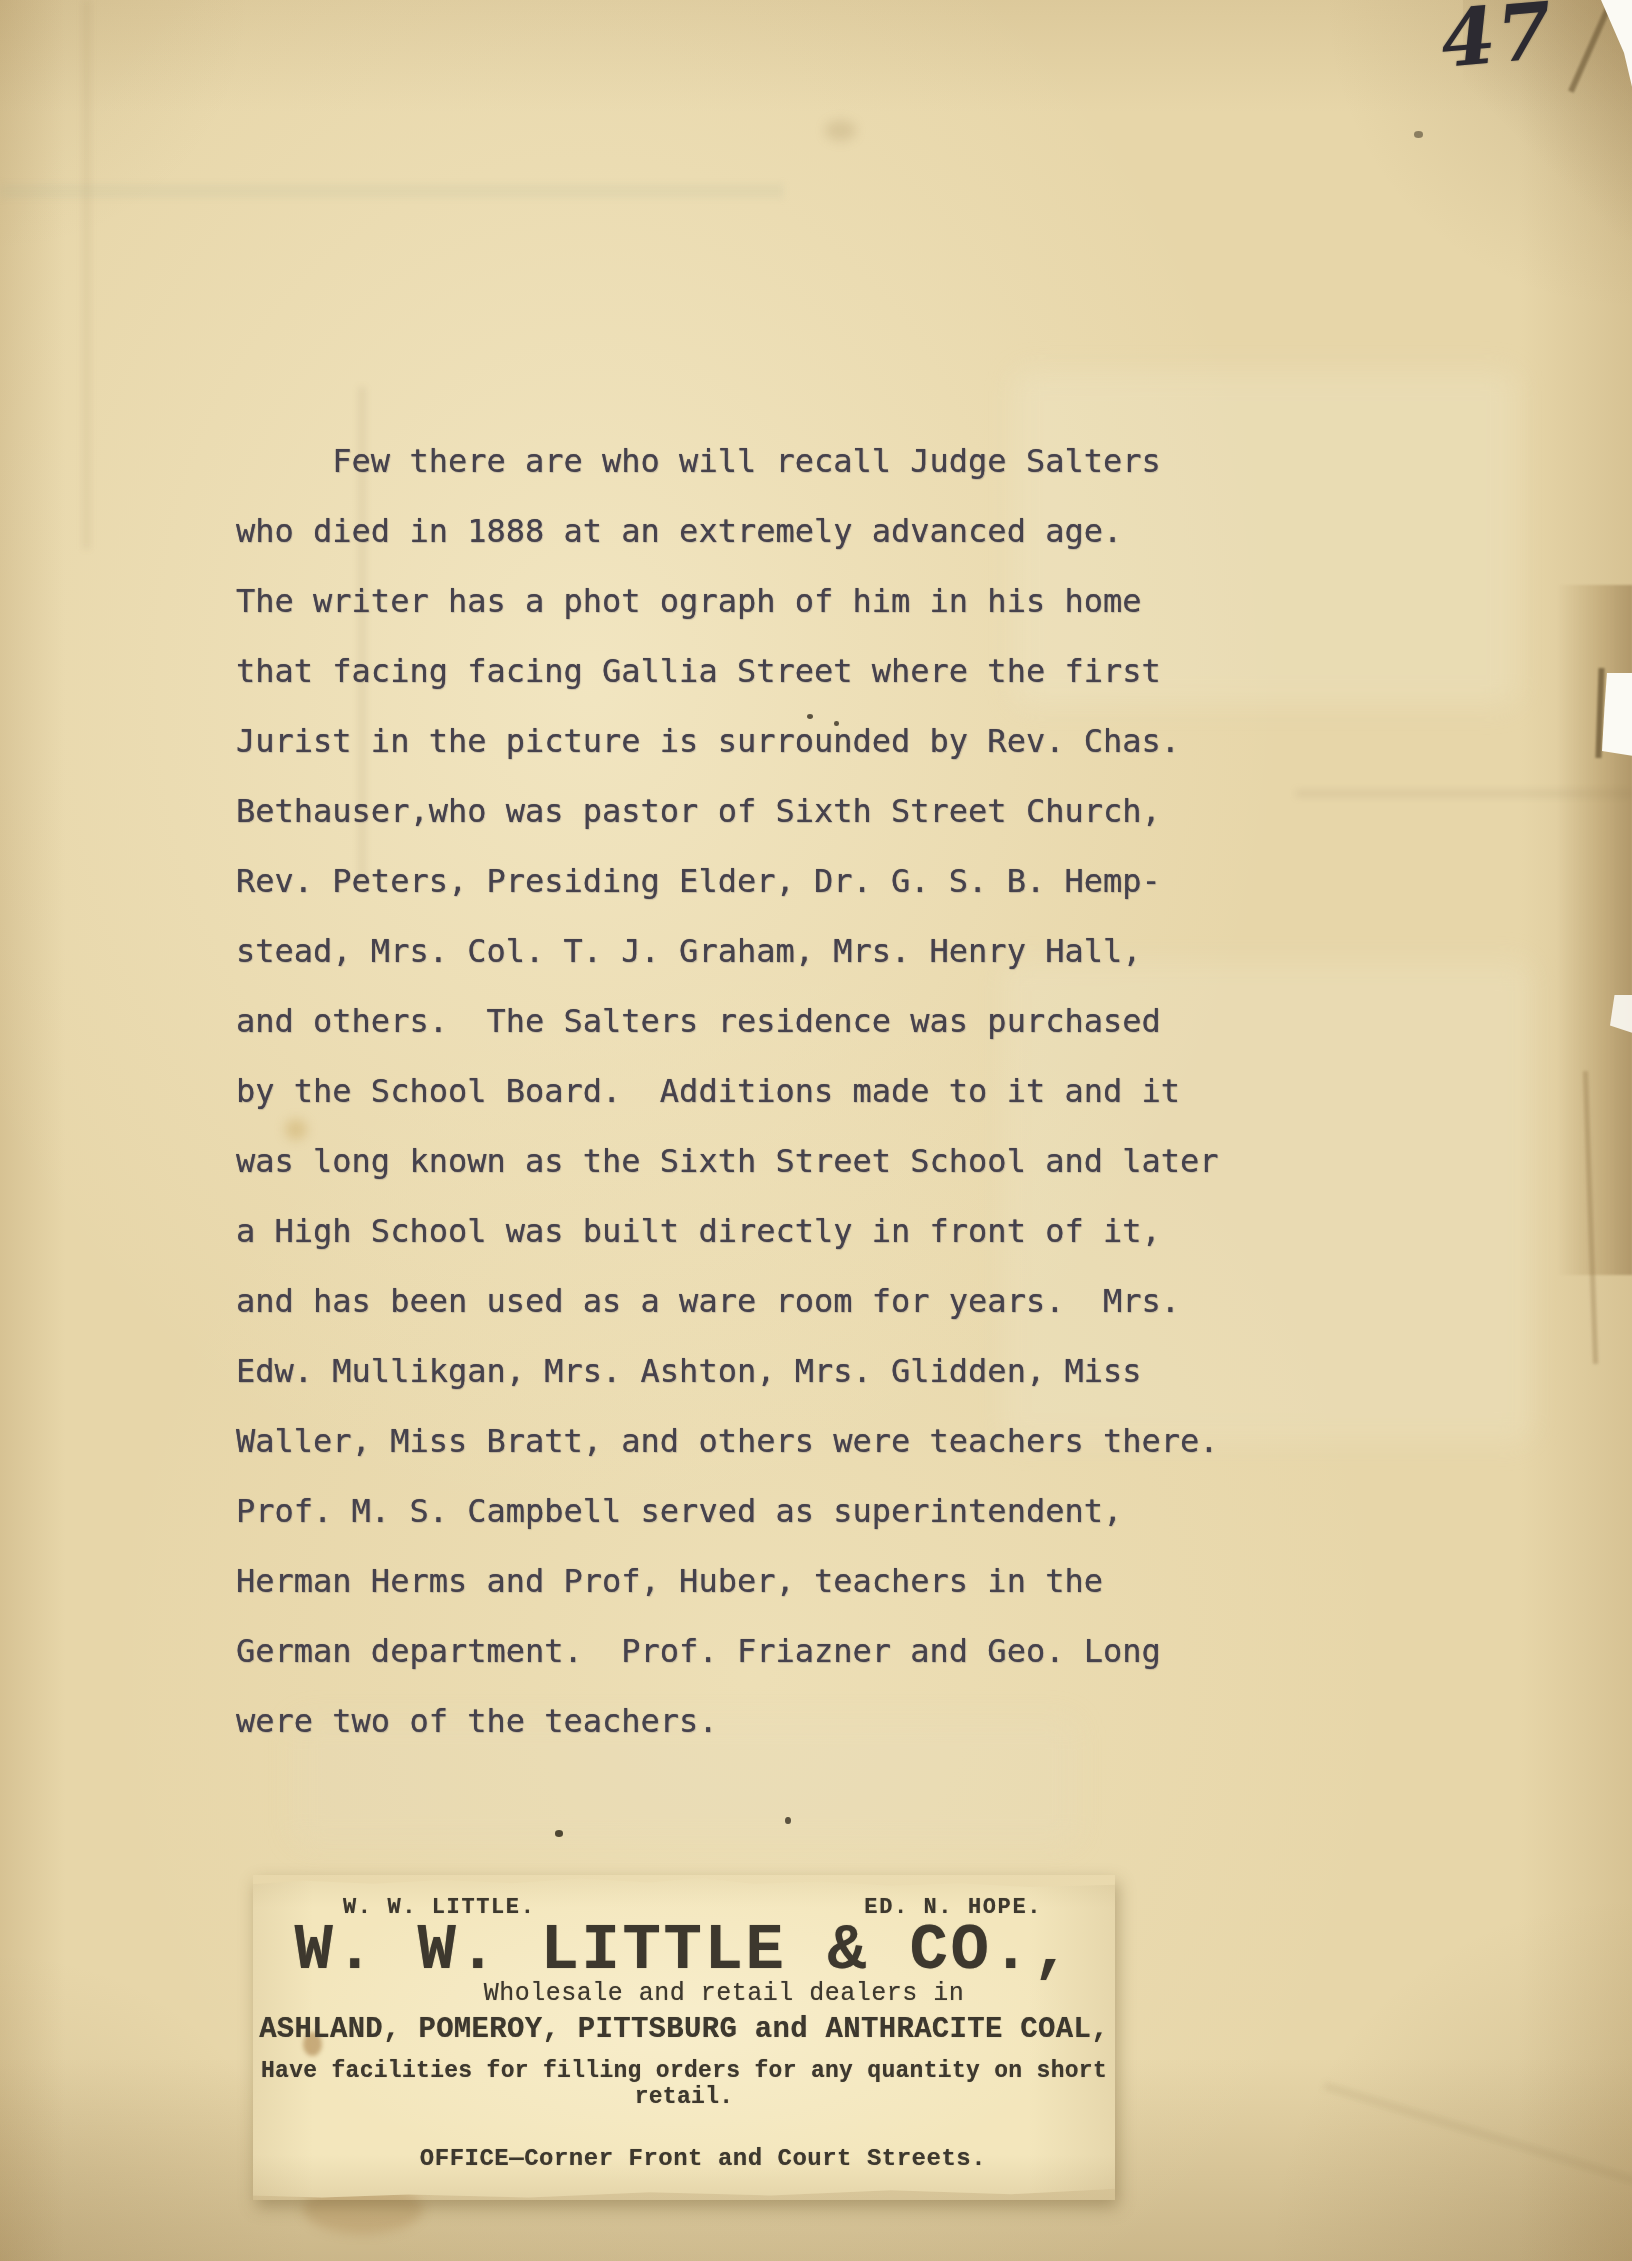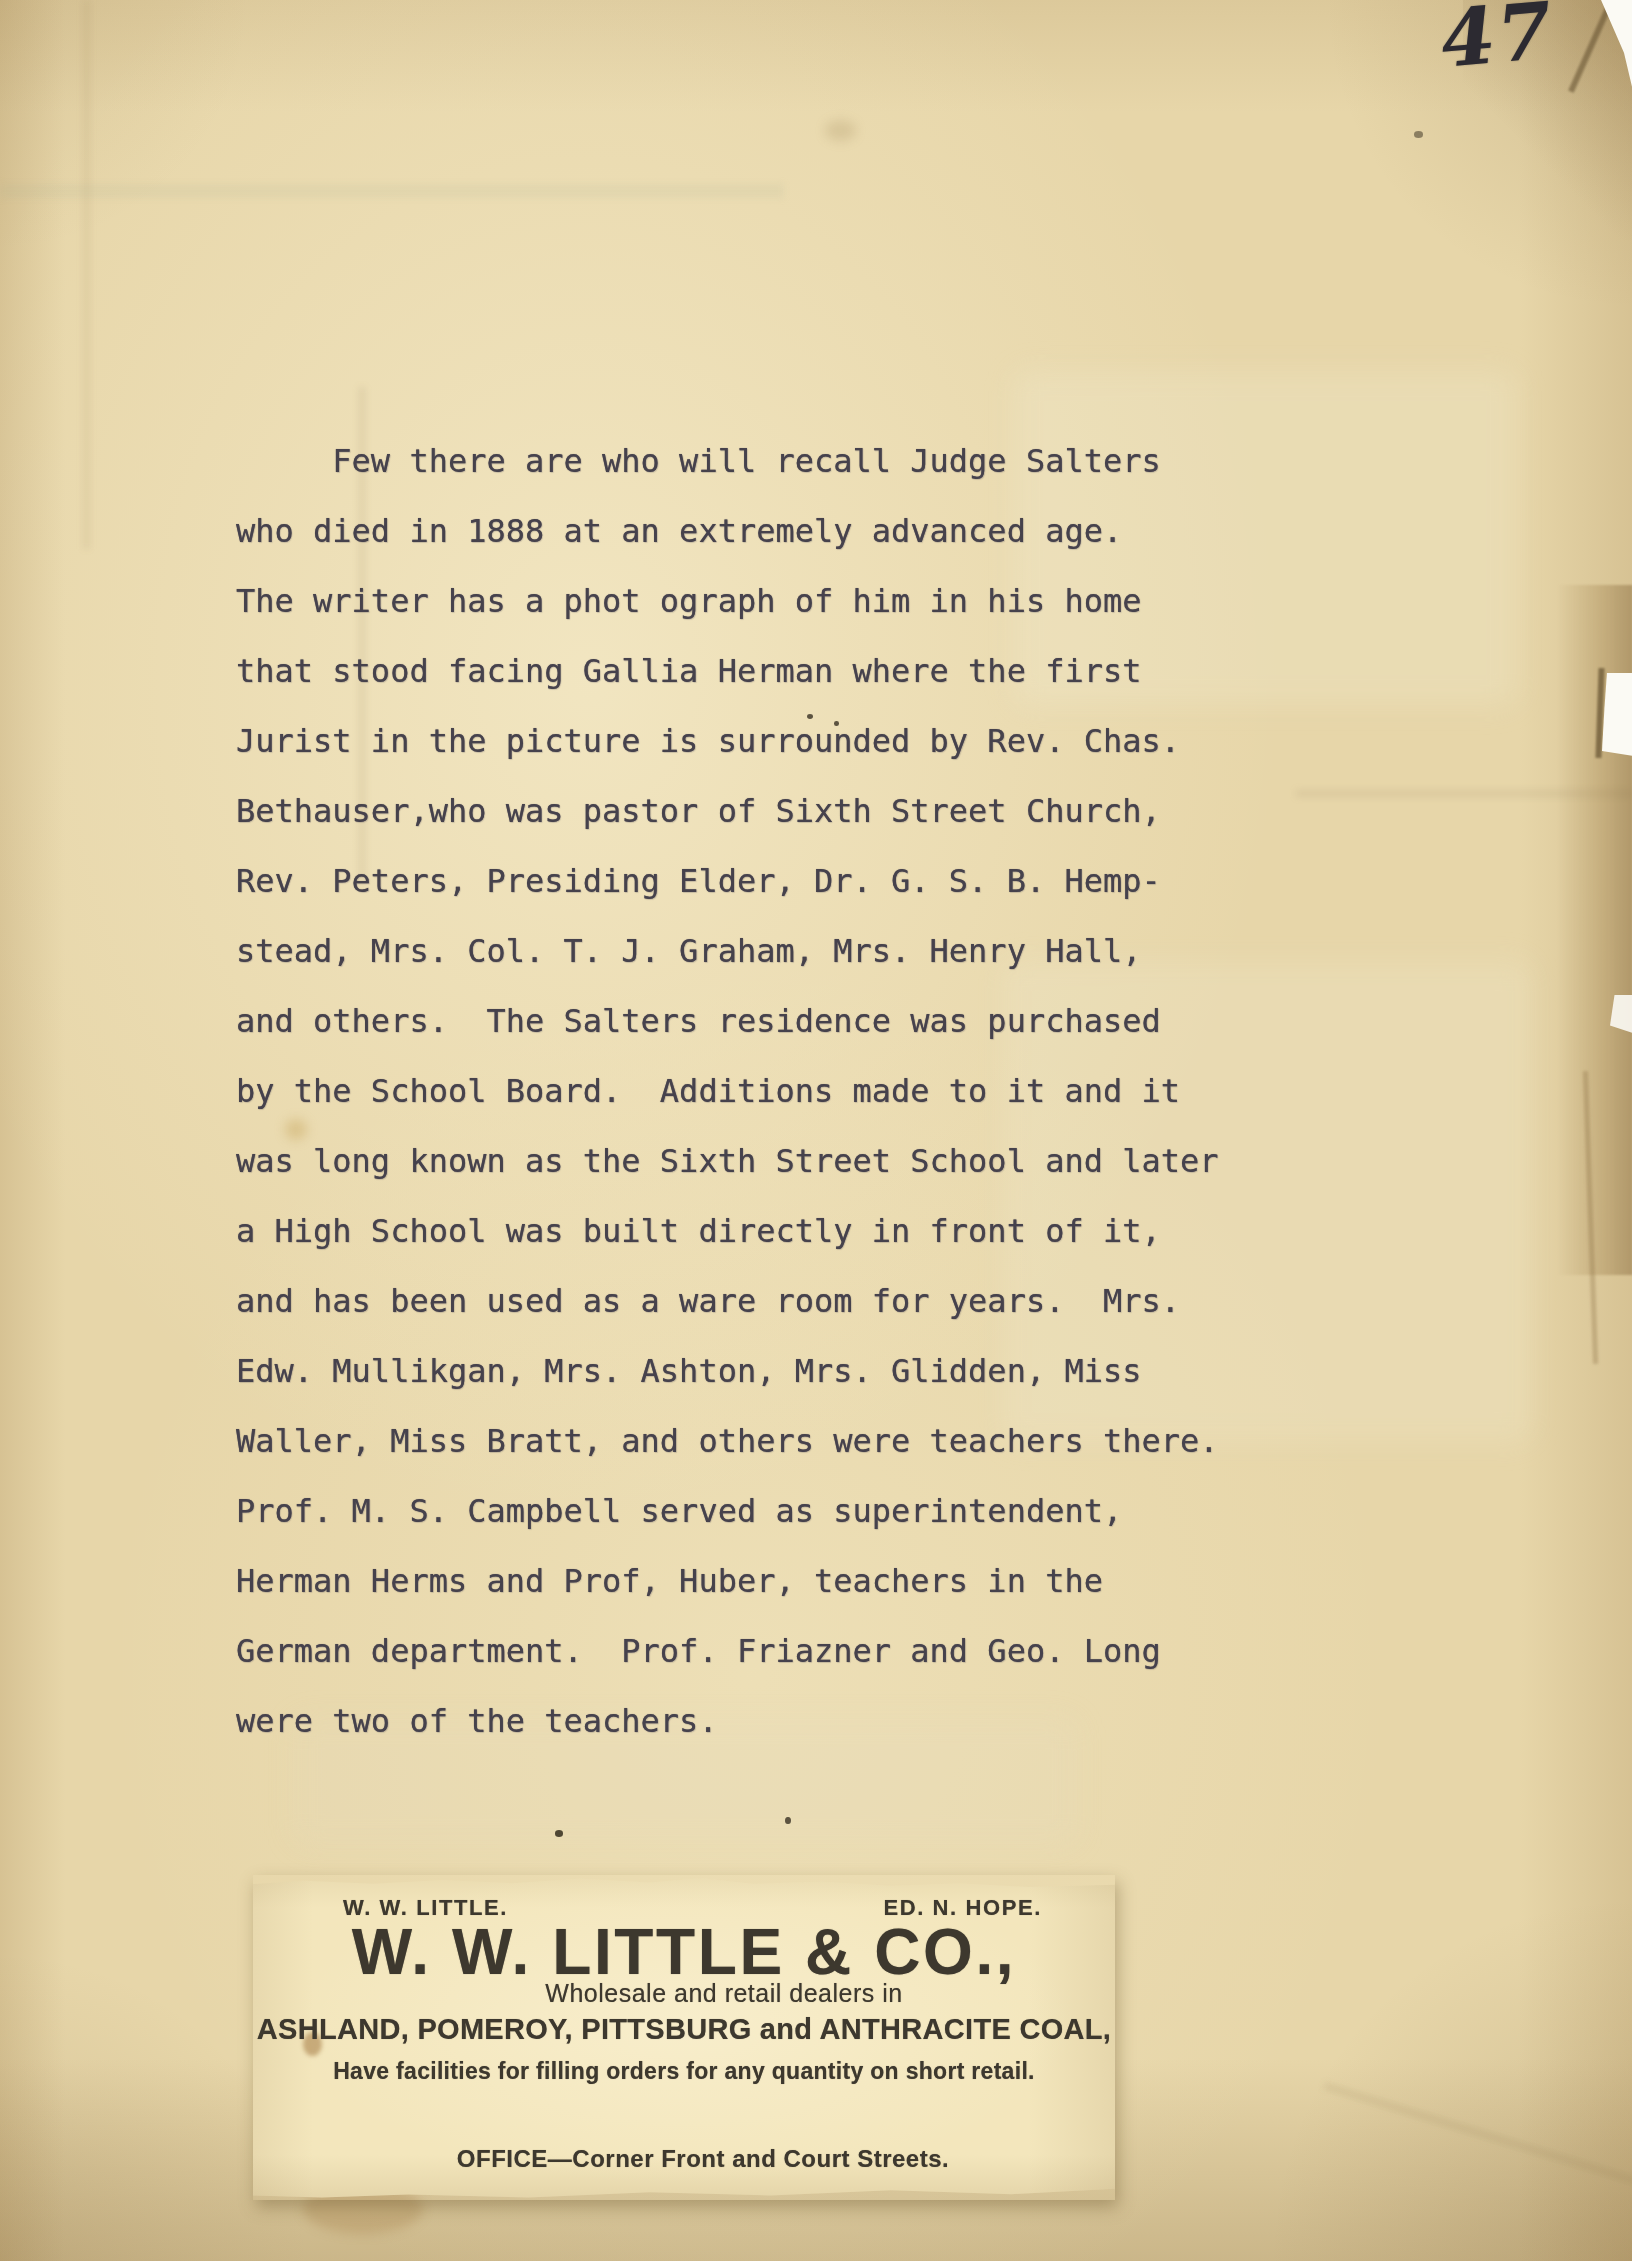--- a/index.html
+++ b/index.html
@@ -78,21 +78,21 @@
   
   .clipping{position:absolute;left:253px;top:1875px;width:862px;height:325px;
     background-color:#f3e6bc;
     background-image:
       radial-gradient(ellipse 522px 219px at 50% 45%, rgba(252,244,216,0.55), rgba(252,244,216,0) 75%),
       linear-gradient(90deg, rgba(150,120,70,0.12), rgba(150,120,70,0) 7%, rgba(150,120,70,0) 90%, rgba(150,120,70,0.14)),
       linear-gradient(180deg, rgba(150,120,70,0.10), rgba(150,120,70,0) 10%, rgba(150,120,70,0) 86%, rgba(150,120,70,0.16));
     clip-path:polygon(0 2.8%,6% 1.8%,14% 2.7%,22% 1.5%,30% 2.5%,38% 1.1%,46% 2.3%,52% 0.9%,58% 2.7%,66% 2.0%,74% 3.3%,82% 2.5%,90% 3.7%,100% 3.0%,
                       100% 96.5%,88% 98.2%,74% 97.0%,60% 98.6%,46% 97.6%,32% 99.2%,18% 98.3%,8% 99.2%,0 98.6%);
     color:#3d382e;text-align:center;
-    font-family:Liberation Sans, sans-serif;}
+    font-family:Liberation Mono, monospace;}
   .clip-shadow{position:absolute;left:253px;top:1875px;width:862px;height:325px;
     box-shadow:3.1px 7.3px 15.7px rgba(90,68,30,0.35);z-index:-0;}
   .clip-line{position:absolute;left:0;width:100%;
     text-shadow:0 0 0.8px rgba(61,56,46,0.6);}
   .partners{top:20px;display:flex;justify-content:space-between;
     padding:0 73px 0 90px;box-sizing:border-box;
     font-size:22px;letter-spacing:1.6px;font-weight:bold;}
   .headline{top:40px;font-size:64px;letter-spacing:2.6px;font-weight:bold;
     text-shadow:0 0 1px rgba(61,56,46,0.55);}
   .dealers{top:104px;font-size:25px;letter-spacing:0.5px;margin-left:40px;}
@@ -135,21 +135,21 @@
   <div class="tear tear-notch-a"></div>
   <div class="tear tear-notch-b"></div>
   <div class="flap-fold-line"></div>
 
   <div class="pagenum">47</div>
 
   <div class="typed">
     <div class="tline">     Few there are who will recall Judge Salters</div>
     <div class="tline">who died in 1888 at an extremely advanced age.</div>
     <div class="tline">The writer has a phot ograph of him in his home</div>
-    <div class="tline">that stood facing Gallia Herman where the first</div>
+    <div class="tline">that facing facing Gallia Street where the first</div>
     <div class="tline">Jurist in the picture is surrounded by Rev. Chas.</div>
     <div class="tline">Bethauser,who was pastor of Sixth Street Church,</div>
     <div class="tline">Rev. Peters, Presiding Elder, Dr. G. S. B. Hemp-</div>
     <div class="tline">stead, Mrs. Col. T. J. Graham, Mrs. Henry Hall,</div>
     <div class="tline">and others.  The Salters residence was purchased</div>
     <div class="tline">by the School Board.  Additions made to it and it</div>
     <div class="tline">was long known as the Sixth Street School and later</div>
     <div class="tline">a High School was built directly in front of it,</div>
     <div class="tline">and has been used as a ware room for years.  Mrs.</div>
     <div class="tline">Edw. Mullikgan, Mrs. Ashton, Mrs. Glidden, Miss</div>

